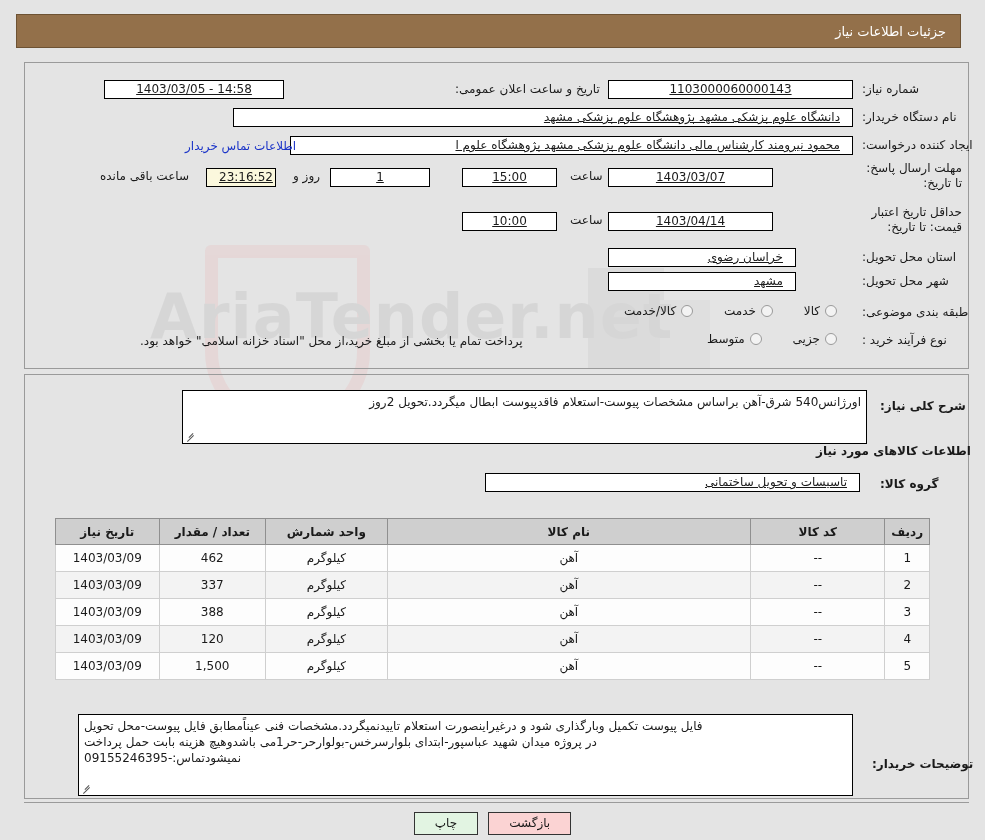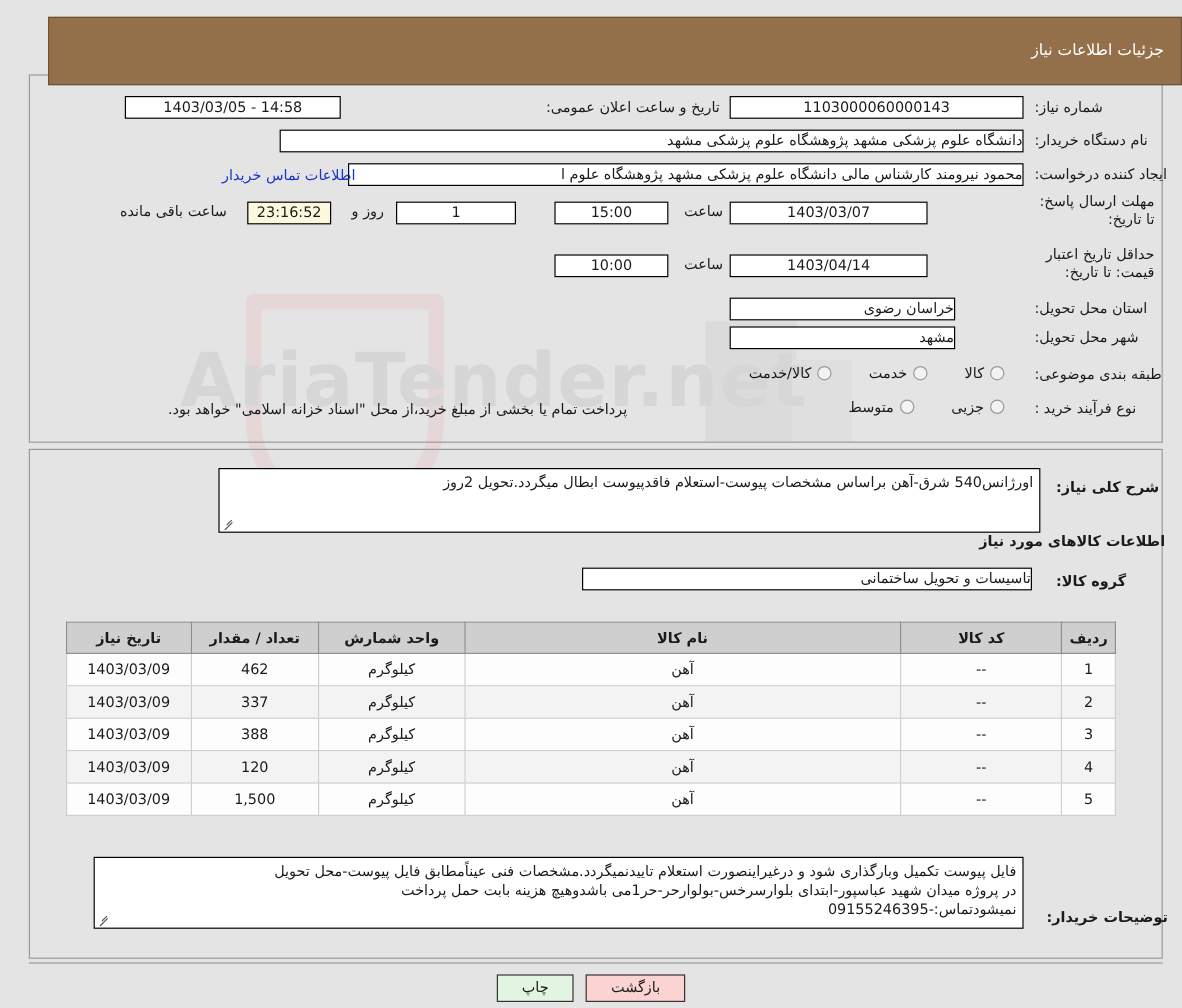--- a/index.html
+++ b/index.html
@@ -49,22 +49,22 @@
     width: 76px; height: 100px; background: #c9c9c9;
   }
   .wm-block2 {
     position: absolute; left: 660px; top: 150px;
     width: 50px; height: 68px; background: #d5d5d5;
   }
 
   
   .titlebar {
     position: absolute;
-    left: 40px; top: 14px;
-    width: 945px; height: 57px;
+    left: 16px; top: 14px;
+    width: 945px; height: 34px;
     background: #93704a;
     border: 1px solid #6d5233;
     color: #ffffff;
     display: flex;
     align-items: center;
     justify-content: flex-start;
     padding: 0 14px;
     font-size: 13px;
     z-index: 3;
   }
@@ -90,24 +90,25 @@
     color: #1a1a1a;
     text-align: right;
     white-space: nowrap;
   }
   .fbox {
     border: 1px solid #000;
     background: #ffffff;
     height: 19px;
     line-height: 17px;
     font-size: 12px;
-    padding: 0 0;
+    padding: 0 12px;
     overflow: hidden;
     white-space: nowrap;
     color: #1a1a1a;
+    text-decoration: underline;
   }
   .fbox.center { text-align: center; }
   .fbox.right  { text-align: right; }
   .fbox.ltr    { direction: ltr; }
   .fbox.yellow { background: #fbf8dd; }
   .inline-txt { font-size: 12px; padding: 0 5px; white-space: nowrap; }
   .link {
     color: #1b34c8;
     font-size: 12px;
     text-decoration: none;
@@ -390,21 +391,21 @@
           <td class="num">--</td>
           <td>آهن</td>
           <td>کیلوگرم</td>
           <td class="num">1,500</td>
           <td class="num">1403/03/09</td>
         </tr>
       </tbody>
   </table>
 
   <div class="mlabel" style="left:872px; top:757px; z-index:4;">توضیحات خریدار:</div>
-  <div class="textarea-box" style="left:78px; top:714px; width:775px; height:60px; z-index:4; text-align:right;">
+  <div class="textarea-box" style="left:78px; top:714px; width:775px; height:82px; z-index:4; text-align:left;">
     <div id="buyer-notes-lines">
         <div>فایل پیوست تکمیل وبارگذاری شود و درغیراینصورت استعلام تاییدنمیگردد.مشخصات فنی عیناًمطابق فایل پیوست-محل تحویل</div>
         <div>در پروژه میدان شهید عباسپور-ابتدای بلوارسرخس-بولوارحر-حر1می باشدوهیچ هزینه بابت حمل  پرداخت</div>
         <div>نمیشودتماس:-09155246395</div>
       </div>
     <span class="resize-grip">
         <i></i>
         <i></i>
       </span>
   </div>

